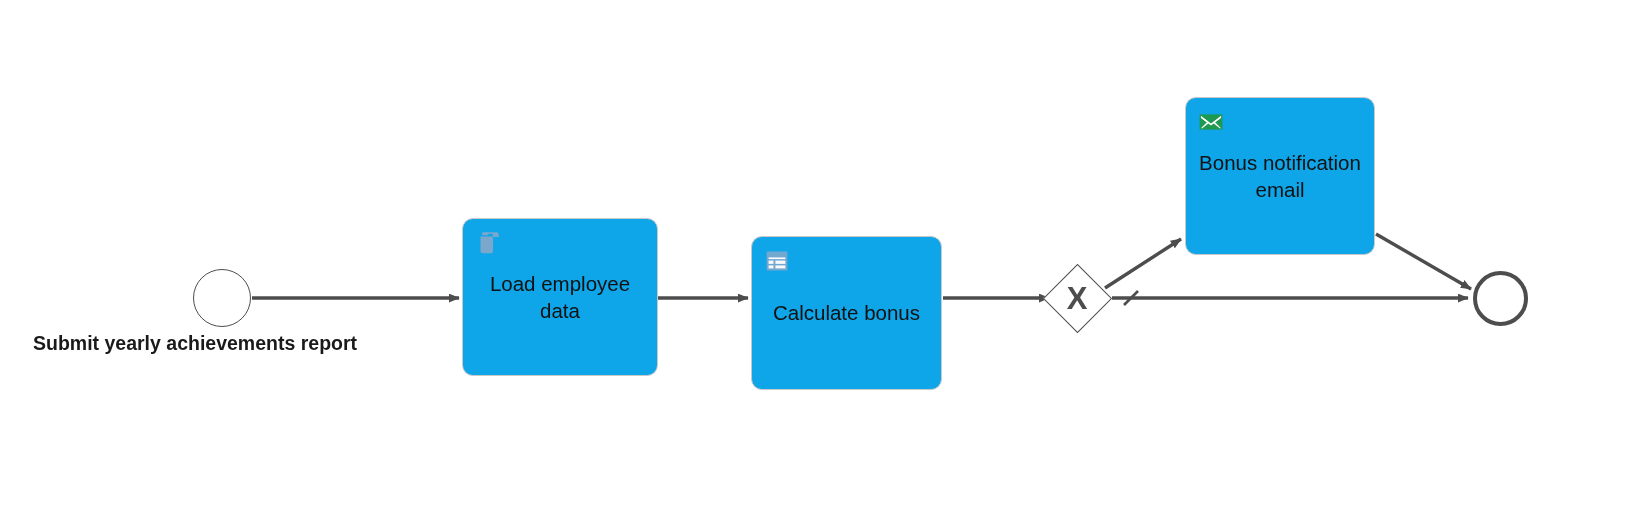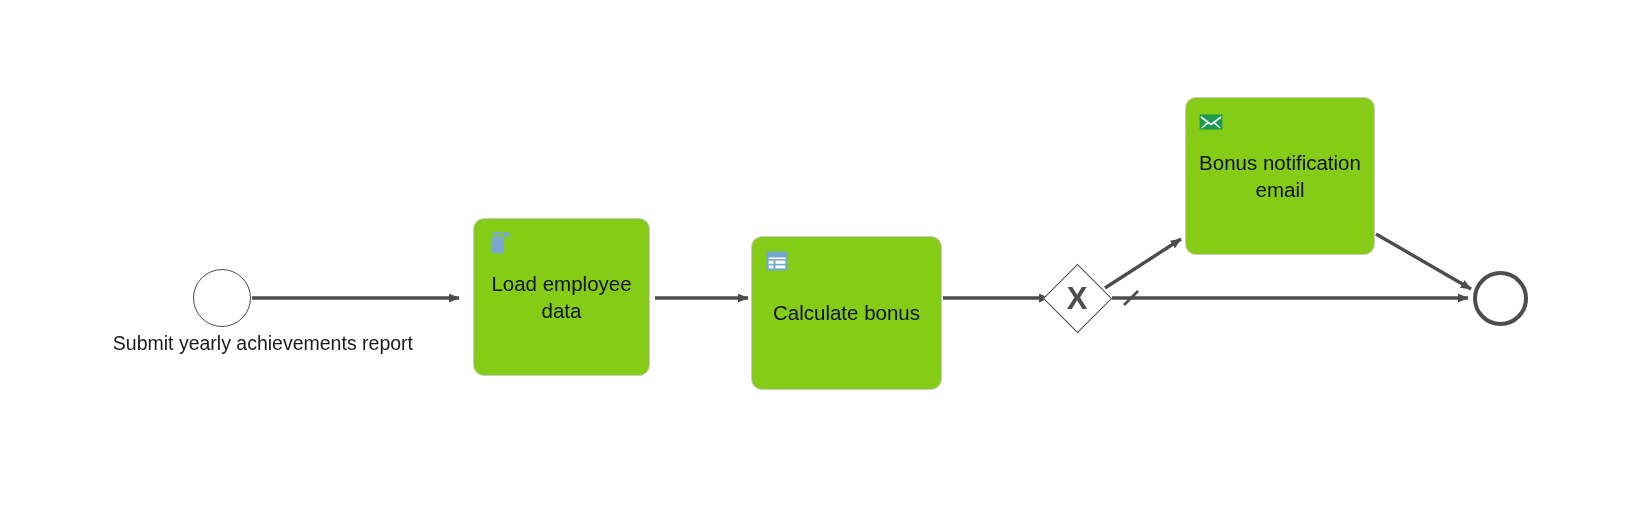--- a/index.html
+++ b/index.html
@@ -46,29 +46,30 @@
     height: 55px;
     border: 4.2px solid #4d4d4d;
     border-radius: 50%;
     background: #ffffff;
   }
   .event-label {
     position: absolute;
     left: 33px;
     top: 331px;
     width: 380px;
-    text-align: right;
+    text-align: left;
     font-size: 19.5px;
     color: #1a1a1a;
     line-height: 1.25;
     white-space: nowrap;
+    font-weight: bold;
   }
   
   .task {
-    background: #84cc16;
+    background: #0ea5e9;
     border: 1.7px solid #c9c9c9;
     border-radius: 11px;
   }
   .task-label {
     position: absolute;
     left: 0;
     right: 0;
     top: 50%;
     transform: translateY(-50%);
     padding: 0 8px;
@@ -81,23 +82,22 @@
   .task-icon {
     position: absolute;
     left: 11px;
     top: 10px;
     width: 28px;
     height: 28px;
   }
   #task-load-employee-data {
     left: 462px;
     top: 218px;
-    width: 177px;
+    width: 196px;
     height: 158px;
-    margin-left: 11px;
   }
   #task-calculate-bonus {
     left: 751px;
     top: 236px;
     width: 191px;
     height: 154px;
   }
   #task-bonus-notification-email {
     left: 1185px;
     top: 97px;

